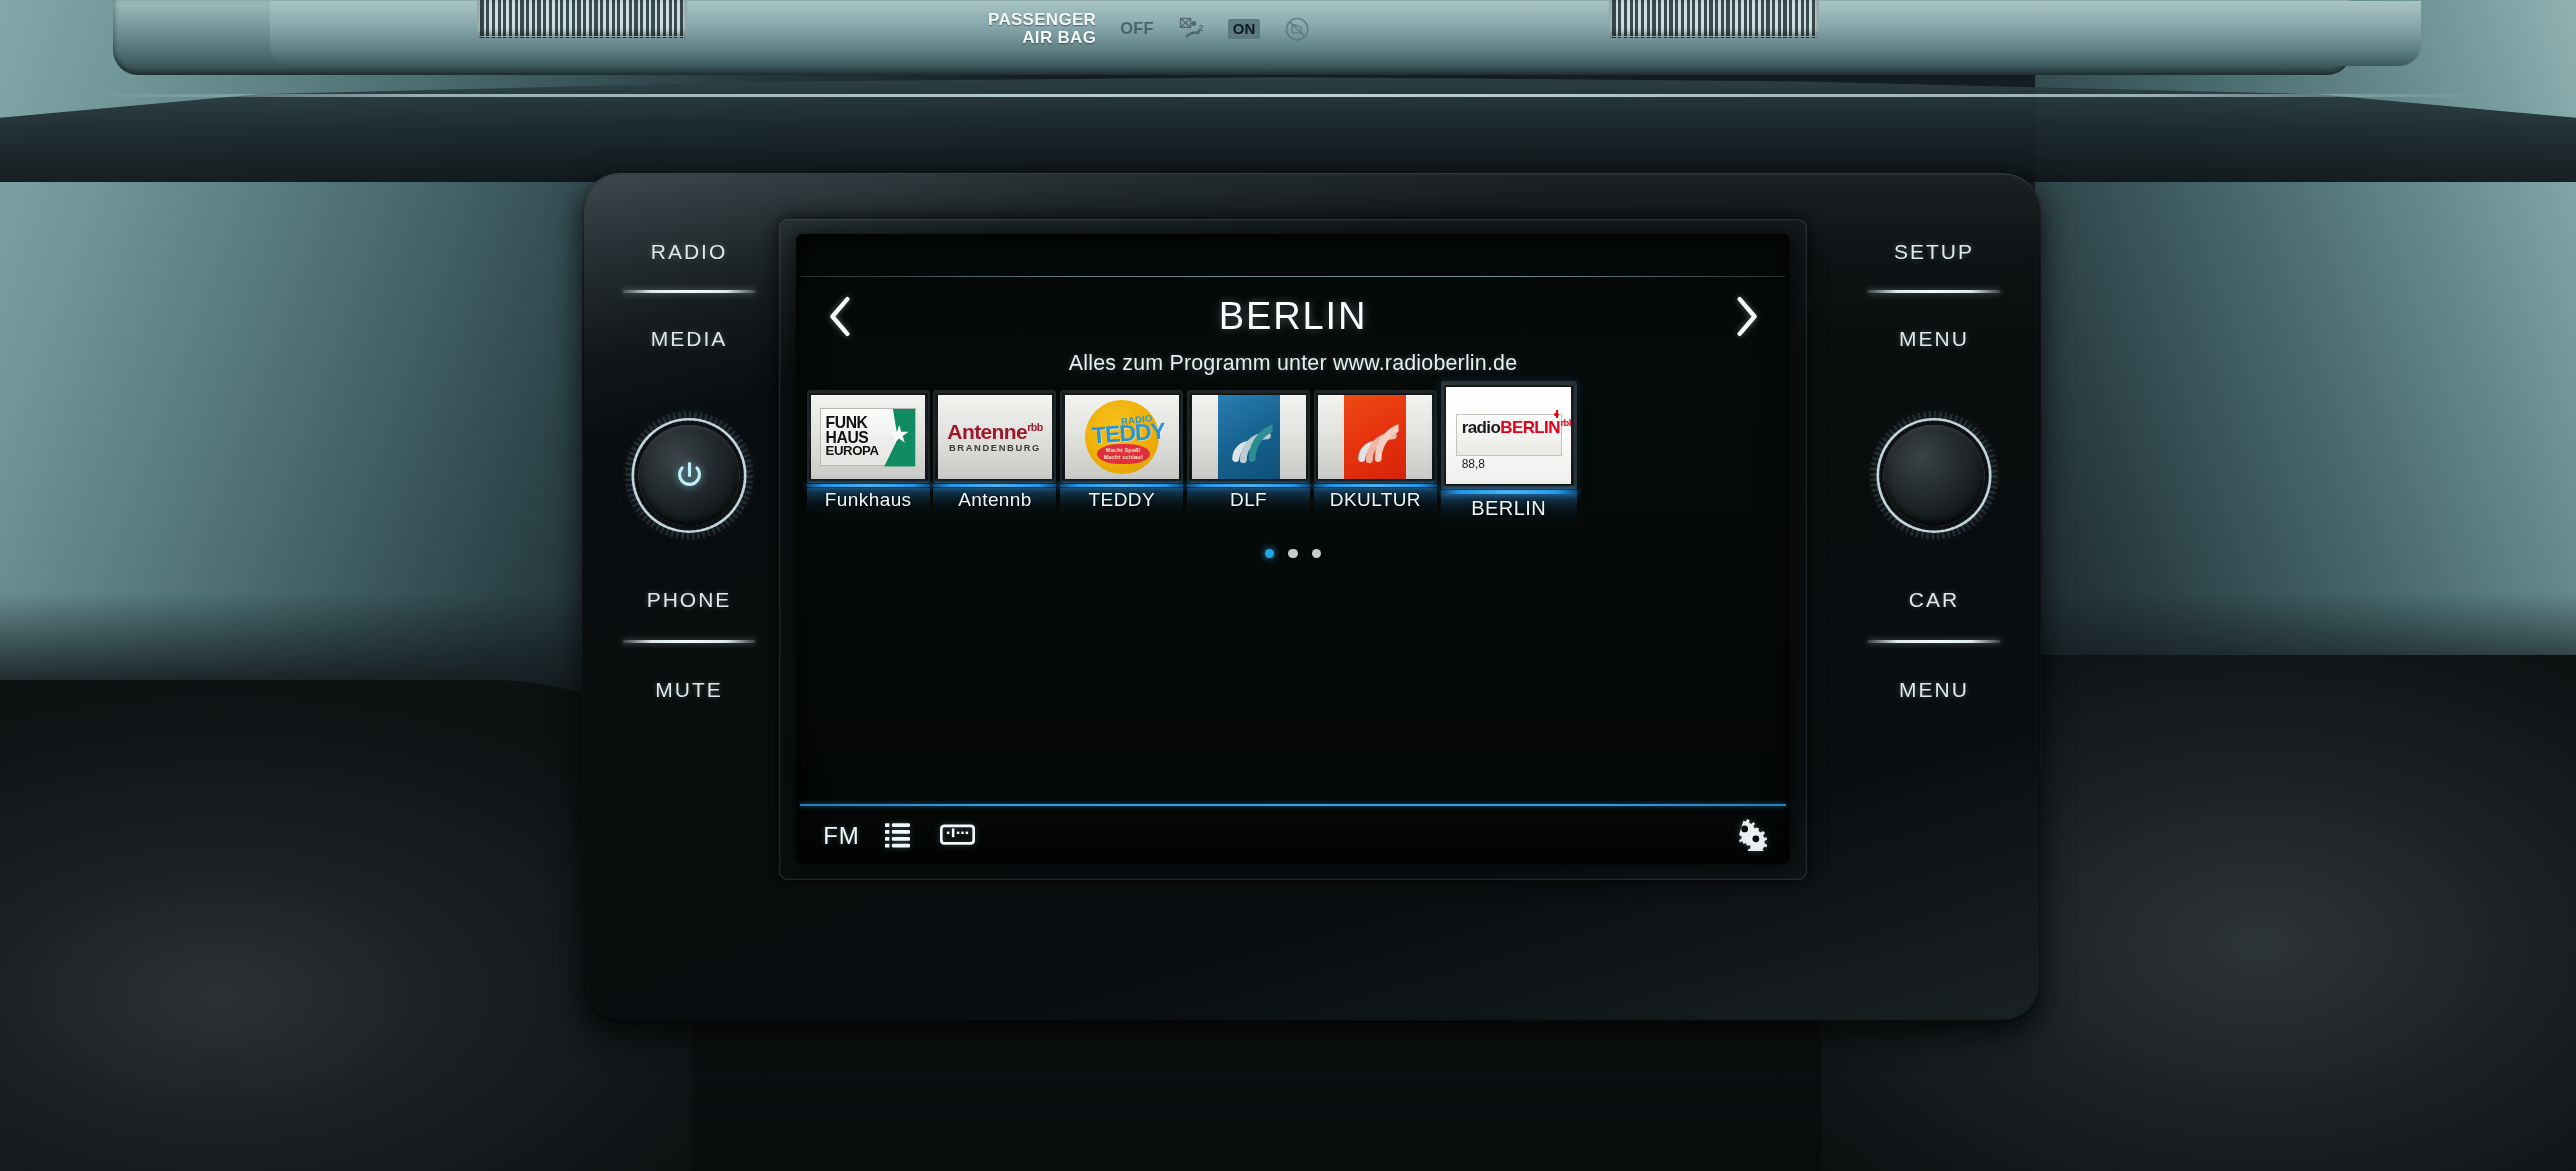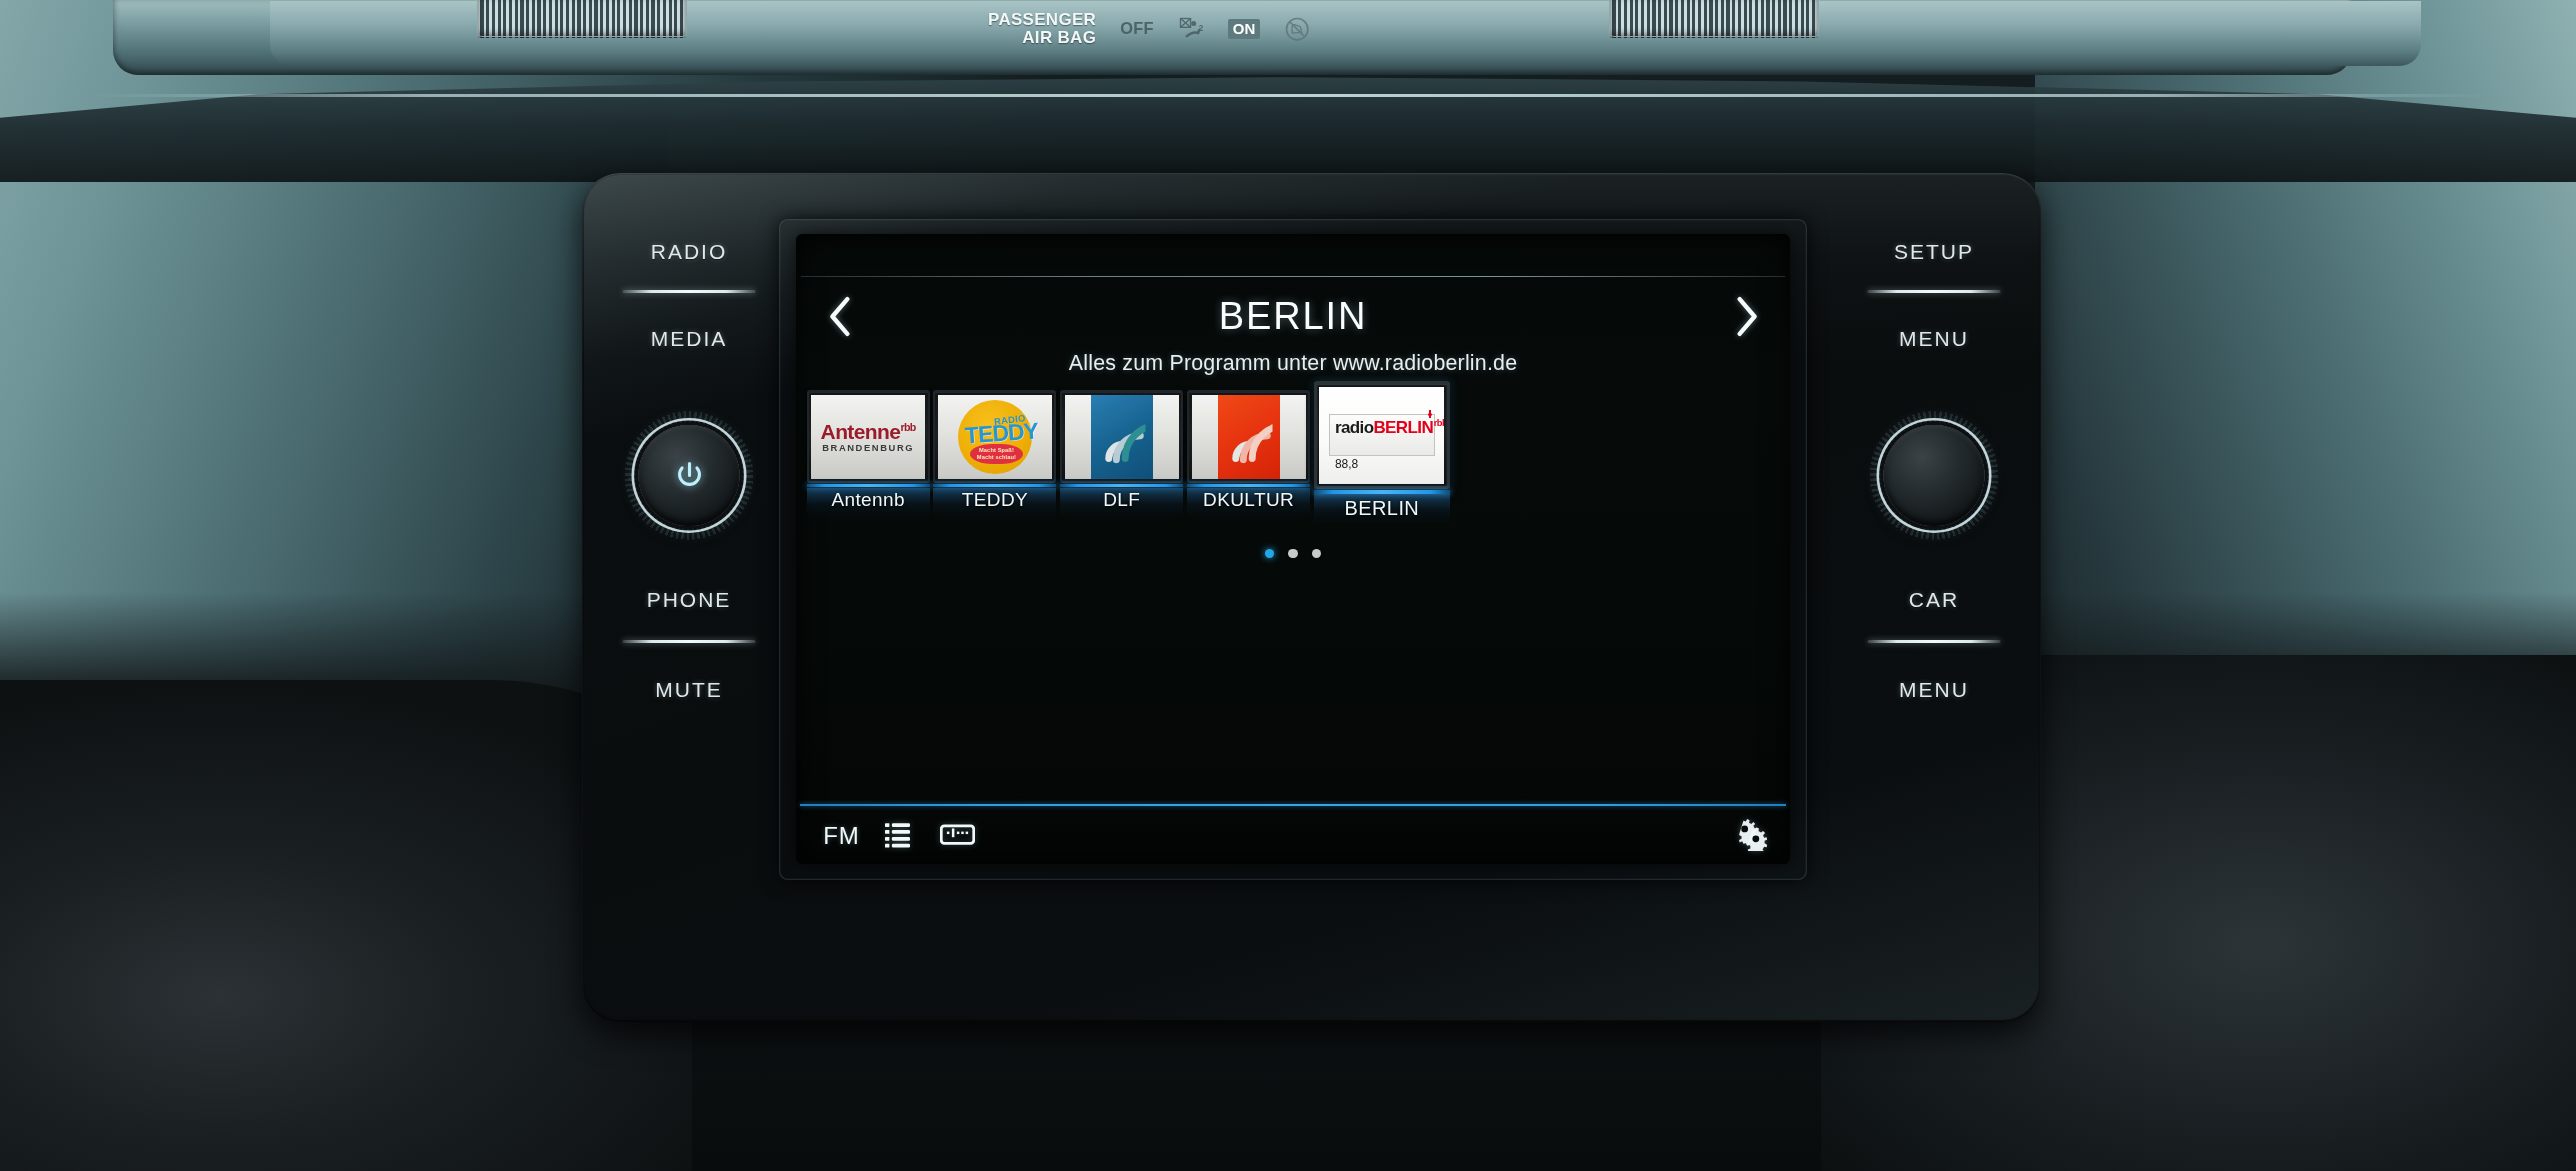--- a/index.html
+++ b/index.html
@@ -69,21 +69,21 @@
 
   .airbag-label {
     position: absolute; left: 988px; top: 3.8px; width: 377px; height: 50px;
     display: flex; align-items: center; gap: 24px;
     color: #eef4f4; font-weight: bold; letter-spacing: 0.3px;
   }
   .airbag-title { font-size: 17px; line-height: 1.02; text-align: right; color:#f2f7f7;
     text-shadow: 0 0.6px 1.3px rgba(0,0,0,.45); }
   .airbag-off { font-size: 16.4px; color: #4b6468; font-weight: bold; }
   .airbag-on {
-    font-size: 15px; color: #ffffff; font-weight: bold;
+    font-size: 15px; color: #0f172a; font-weight: bold;
     background: #5e7a7e; padding: 1.3px 4.4px; border-radius: 1.9px;
   }
   .airbag-icon { width: 26.4px; height: 26.4px; position: relative; opacity: .8; }
 
   
   .trim-seam-1 {
     position: absolute; left: 0; top: 75px; width: 2576px; height: 107px;
     background: linear-gradient(180deg, #2f4348 0%, #1b282c 48%, #0e1416 100%);
     clip-path: polygon(0 40%, 10% 18%, 30% 6%, 50% 2%, 70% 6%, 90% 18%, 100% 40%, 100% 100%, 0 100%);
     opacity: .92;
@@ -449,20 +449,38 @@
         <svg width="31" height="43" viewBox="0 0 50 68">
           <path d="M14 6 L38 34 L14 62" fill="none" stroke="#f6fbfc" stroke-width="7" stroke-linecap="round" stroke-linejoin="round"></path>
         </svg>
       </div>
     </div>
 
     <div class="radiotext">Alles zum Programm unter www.radioberlin.de</div>
 
     <div class="tiles">
 
+      <div class="tile">
+        <div class="tile-art">
+          <div class="tile-art-inner">
+            <div class="logo-funkhaus">
+              <div class="fh-text">
+                <div>FUNK</div>
+                <div>HAUS</div>
+                <div>EUROPA</div>
+              </div>
+              <div class="fh-flag"></div>
+              <div class="fh-star"></div>
+            </div>
+          </div>
+        </div>
+        <div class="tile-underline"></div>
+        <div class="tile-glow"></div>
+        <div class="tile-label">Funkhaus</div>
+      </div>
 
       <div class="tile">
         <div class="tile-art">
           <div class="tile-art-inner">
             <div class="logo-antenne">
               <div class="la-main"><span>Antenne</span><sup>rbb</sup></div>
               <div class="la-sub">BRANDENBURG</div>
             </div>
           </div>
         </div>

